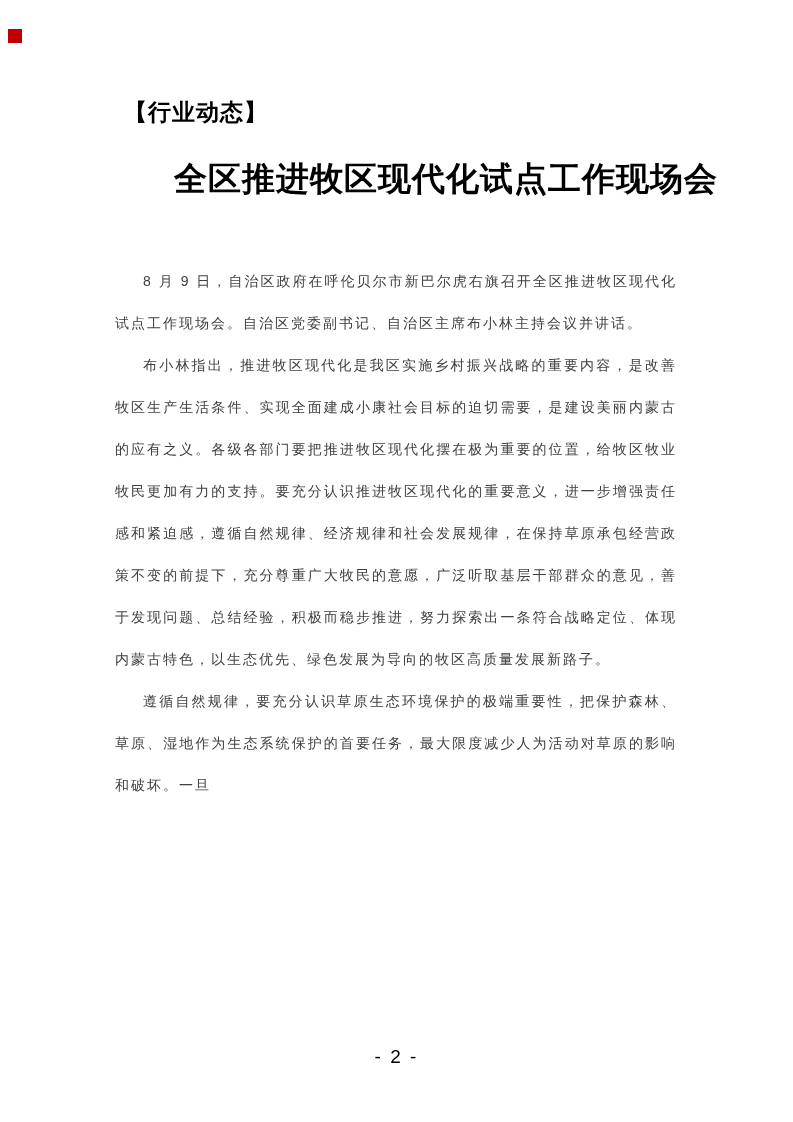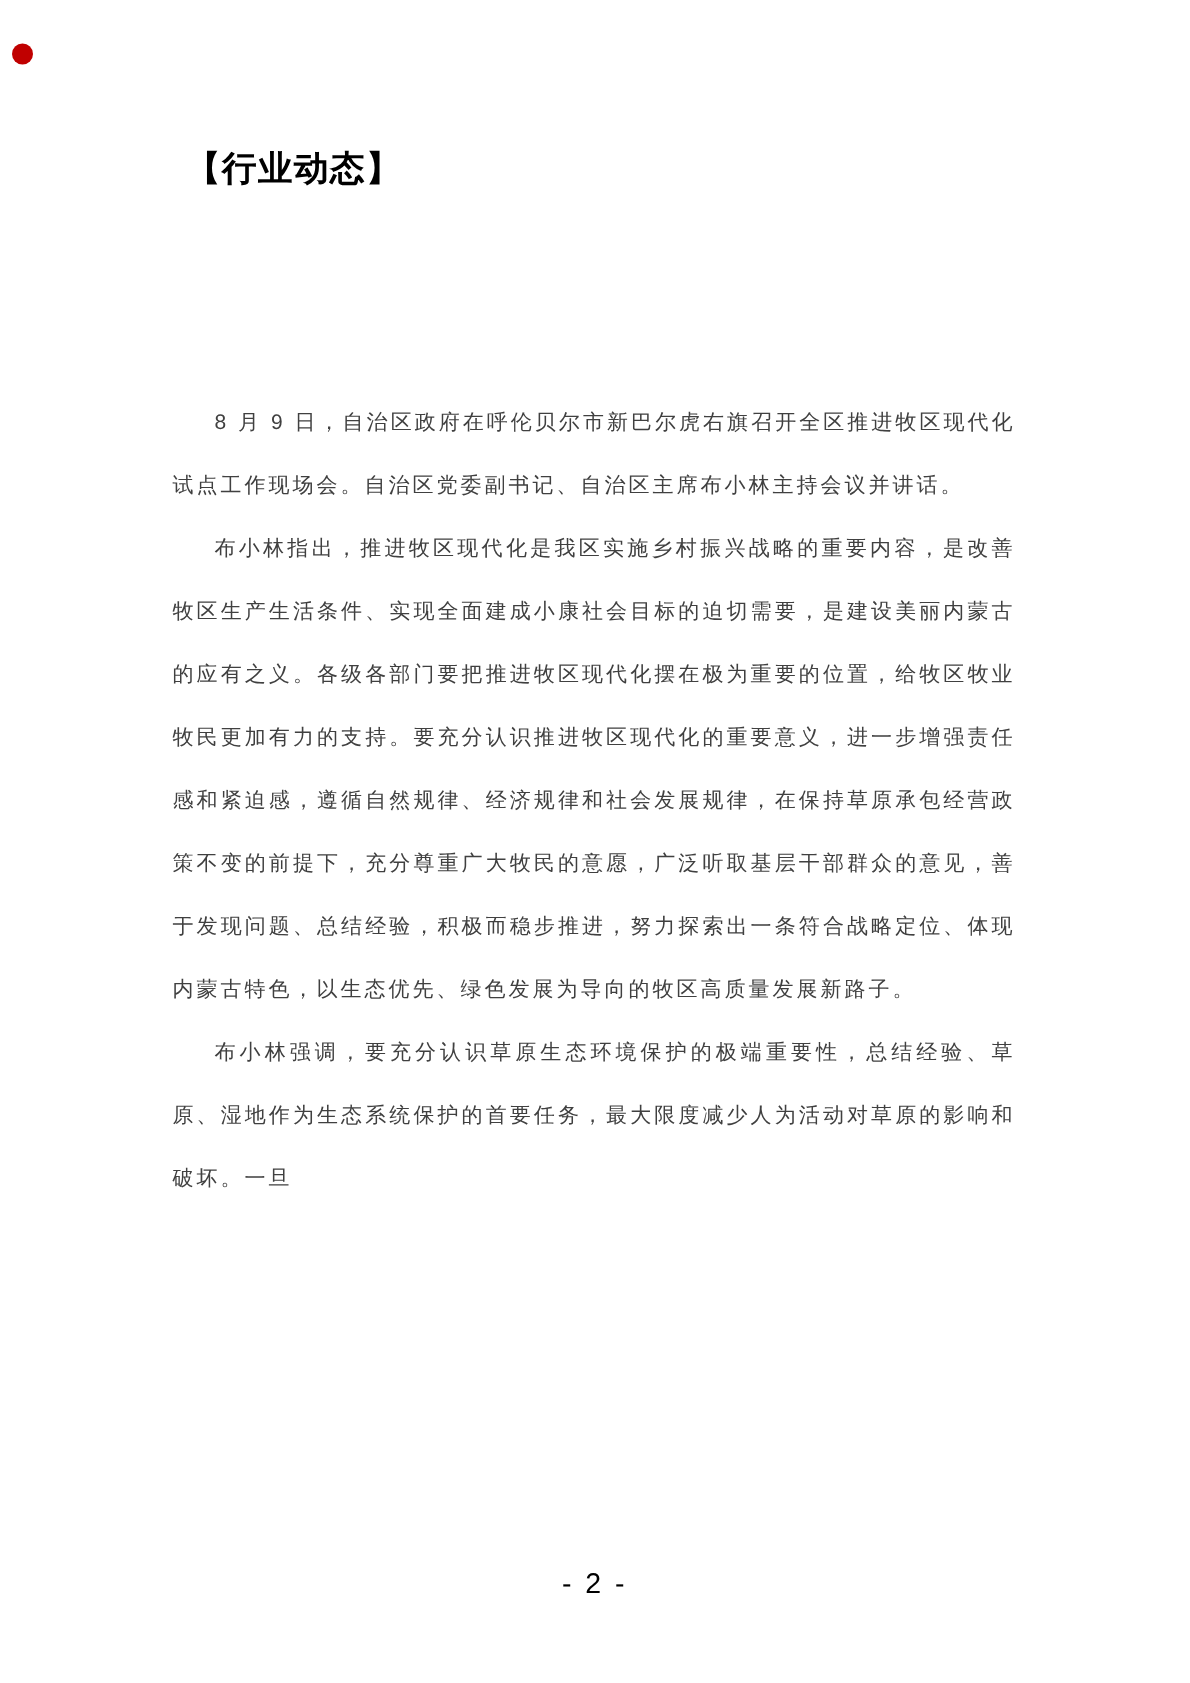--- a/index.html
+++ b/index.html
@@ -1,15 +1,15 @@
 <!DOCTYPE html>
 <html><head>
 <meta charset="utf-8">
 <style>
-  * { margin: 0; padding: 0; box-sizing: border-box; border-radius: 22px; }
+  * { margin: 0; padding: 0; box-sizing: border-box; }
   html, body { background: #ffffff; }
   body { width: 793px; height: 1122px; font-family: "Liberation Serif", serif; }
 
   .page {
     position: relative;
     width: 793px;
     height: 1122px;
     background: #ffffff;
     overflow: hidden;
   }
@@ -89,23 +89,24 @@
 </head>
 <body>
 
 <div class="page">
 
   <div class="red-square" style="background: rgb(192, 0, 0);"></div>
 
   <div class="section-label">【行业动态】</div>
 
   <div class="title-block">
+    <div class="title-line-1">全区推进牧区现代化试点工作现场会</div>
   </div>
 
   <div class="body-text">
     <p>8 月 9 日，自治区政府在呼伦贝尔市新巴尔虎右旗召开全区推进牧区现代化试点工作现场会。自治区党委副书记、自治区主席布小林主持会议并讲话。</p>
     <p>布小林指出，推进牧区现代化是我区实施乡村振兴战略的重要内容，是改善牧区生产生活条件、实现全面建成小康社会目标的迫切需要，是建设美丽内蒙古的应有之义。各级各部门要把推进牧区现代化摆在极为重要的位置，给牧区牧业牧民更加有力的支持。要充分认识推进牧区现代化的重要意义，进一步增强责任感和紧迫感，遵循自然规律、经济规律和社会发展规律，在保持草原承包经营政策不变的前提下，充分尊重广大牧民的意愿，广泛听取基层干部群众的意见，善于发现问题、总结经验，积极而稳步推进，努力探索出一条符合战略定位、体现内蒙古特色，以生态优先、绿色发展为导向的牧区高质量发展新路子。</p>
-    <p>布小林强调，要充分认识草原生态环境保护的极端重要性，总结经验、草原、湿地作为生态系统保护的首要任务，最大限度减少人为活动对草原的影响和破坏。一旦</p>
+    <p>遵循自然规律，要充分认识草原生态环境保护的极端重要性，把保护森林、草原、湿地作为生态系统保护的首要任务，最大限度减少人为活动对草原的影响和破坏。一旦</p>
   </div>
 
   <div class="page-number">- 2 -</div>
 
 </div>
 
 </body></html>

